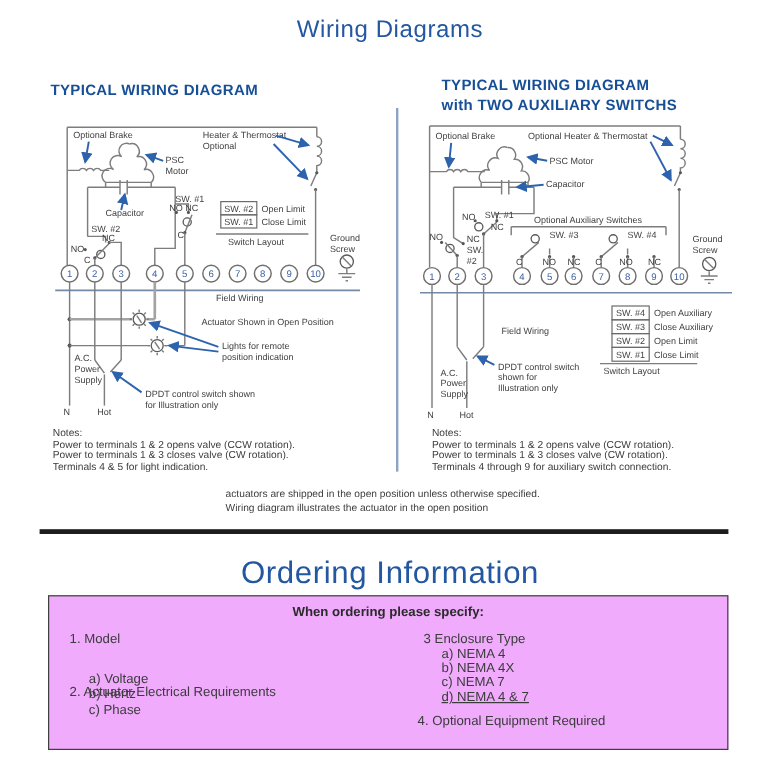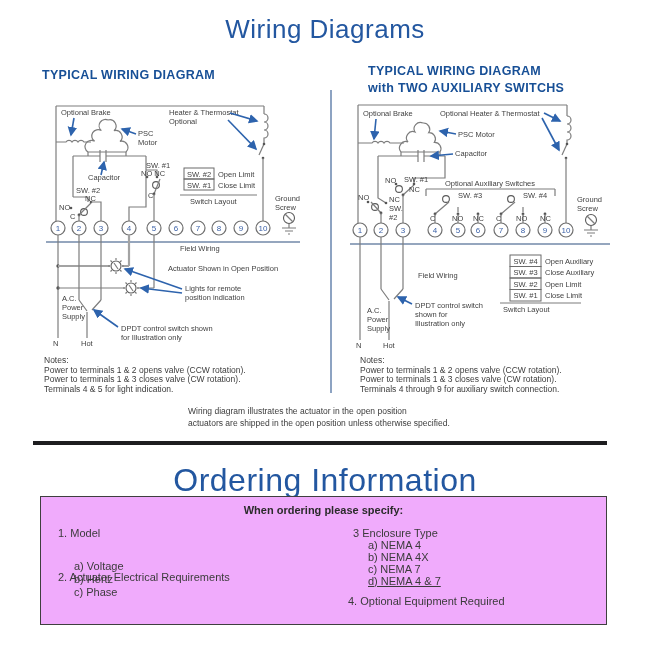--- a/index.html
+++ b/index.html
@@ -3,32 +3,32 @@
 <meta charset="utf-8">
 <style>
   html,body{margin:0;padding:0;}
   body{
     width:650px;height:650px;position:relative;background:#ffffff;
     font-family:"Liberation Sans",sans-serif;color:#3f3f3f;overflow:hidden;
   }
   .abs{position:absolute;}
   .page-title{
     width:650px;text-align:center;top:14px;left:0;
-    font-size:26px;color:#2357a0;letter-spacing:.5px;
+    font-size:20px;color:#2357a0;letter-spacing:.5px;
   }
   .diag-heading{
     font-size:12.5px;font-weight:bold;color:#174f96;letter-spacing:.3px;white-space:nowrap;
   }
   .col-divider{left:330px;top:90px;width:2px;height:303px;background:#8da3c2;}
   .notes{font-size:8.5px;line-height:9.6px;color:#3c3c3c;white-space:nowrap;}
   .caption{font-size:8.5px;line-height:12px;color:#3c3c3c;white-space:nowrap;}
   .thick-bar{left:33px;top:441px;width:574px;height:4px;background:#1d1d20;}
   .ordering-title{
     width:650px;text-align:center;top:462px;left:0;
-    font-size:32px;color:#2357a0;letter-spacing:.5px;
+    font-size:26px;color:#2357a0;letter-spacing:.5px;
   }
   .order-box{
     left:40px;top:496px;width:565px;height:127px;
     border:1.5px solid #3f3f3f;background:#f0abfc;
   }
   .order-box-title{
     position:absolute;left:0;top:7px;width:100%;text-align:center;
     font-size:11px;font-weight:bold;color:#2b2b2b;
   }
   .order-item{position:absolute;font-size:11px;color:#3b3b3b;white-space:nowrap;}
@@ -359,22 +359,22 @@
   <div>Terminals 4 &amp; 5 for light indication.</div>
 </div>
 <div class="abs notes" style="left:360px;top:356px;">
   <div>Notes:</div>
   <div>Power to terminals 1 &amp; 2 opens valve (CCW rotation).</div>
   <div>Power to terminals 1 &amp; 3 closes valve (CW rotation).</div>
   <div>Terminals 4 through 9 for auxiliary switch connection.</div>
 </div>
 
 <div class="abs caption" style="left:188px;top:405px;">
+  <div>actuators are shipped in the open position unless otherwise specified.</div>
   <div>Wiring diagram illustrates the actuator in the open position</div>
-  <div>actuators are shipped in the open position unless otherwise specified.</div>
 </div>
 
 <div class="abs thick-bar"></div>
 
 <div class="abs ordering-title">Ordering Information</div>
 
 <div class="abs order-box">
   <div class="order-box-title">When ordering please specify:</div>
   <div class="order-item" style="left:17px;top:30px;">1.  Model</div>
   <div class="order-item" style="left:17px;top:36px;margin-top:38px;">2.  Actuator Electrical Requirements</div>

